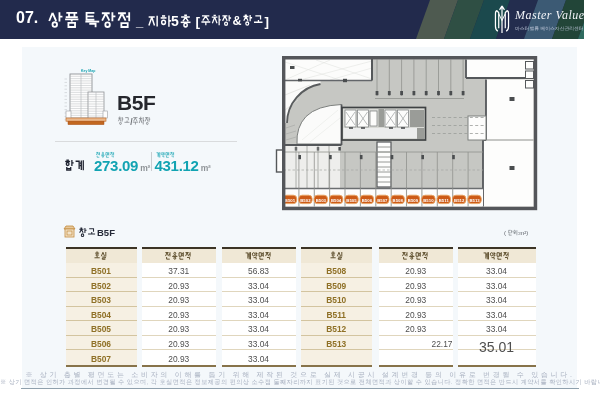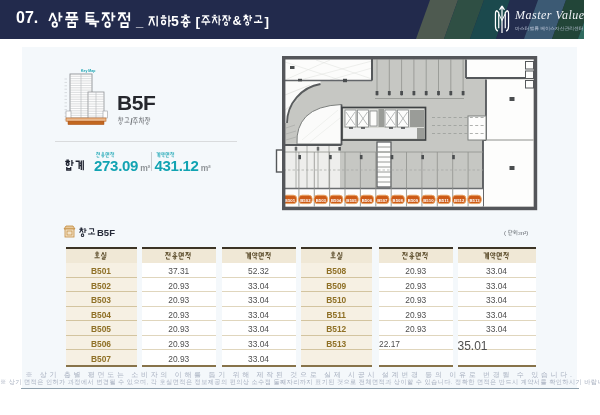--- a/index.html
+++ b/index.html
@@ -645,21 +645,21 @@
       <path d="M78,2 V62 M58,22 H78 M58,42 H78"></path>
       <path d="M24,70 V95 H78"></path>
     </g>
     <g transform="translate(20.10,0) scale(0.0623,0.0760)" fill="none" stroke="#51421f" stroke-width="13" stroke-linecap="butt">
       <path d="M6,8 H58 M32,10 L8,54 M32,10 L56,54"></path>
       <path d="M80,2 V60 M60,30 H80"></path>
       <path d="M30,72 H72 V98"></path>
     </g>
   </svg>
 
-<div class="abs" style="left:221.5px;top:266.20px;width:74.0px;text-align:center;font-size:8.4px;font-weight:normal;color:#4f4f4f">52.32</div>
+<div class="abs" style="left:221.5px;top:266.20px;width:74.0px;text-align:center;font-size:8.4px;font-weight:normal;color:#4f4f4f">56.83</div>
 <div class="abs" style="left:221.5px;top:280.75px;width:74.0px;text-align:center;font-size:8.4px;font-weight:normal;color:#4f4f4f">33.04</div>
 <div class="abs" style="left:221.5px;top:295.30px;width:74.0px;text-align:center;font-size:8.4px;font-weight:normal;color:#4f4f4f">33.04</div>
 <div class="abs" style="left:221.5px;top:309.85px;width:74.0px;text-align:center;font-size:8.4px;font-weight:normal;color:#4f4f4f">33.04</div>
 <div class="abs" style="left:221.5px;top:324.40px;width:74.0px;text-align:center;font-size:8.4px;font-weight:normal;color:#4f4f4f">33.04</div>
 <div class="abs" style="left:221.5px;top:338.95px;width:74.0px;text-align:center;font-size:8.4px;font-weight:normal;color:#4f4f4f">33.04</div>
 <div class="abs" style="left:221.5px;top:353.50px;width:74.0px;text-align:center;font-size:8.4px;font-weight:normal;color:#4f4f4f">33.04</div>
 
 <div class="abs" style="left:300.5px;top:246.5px;width:71.5px;height:120.5px">
 <div class="abs" style="left:0;top:0;width:71.5px;height:2px;background:#3c3425"></div>
 <div class="abs" style="left:0;top:2px;width:71.5px;height:14.5px;background:#f0e8d6;border-bottom:1px solid #bcab7f"></div>
@@ -728,21 +728,21 @@
       <path d="M80,2 V60 M60,30 H80"></path>
       <path d="M30,72 H72 V98"></path>
     </g>
   </svg>
 
 <div class="abs" style="left:379px;top:266.20px;width:73.5px;text-align:center;font-size:8.4px;font-weight:normal;color:#4f4f4f">20.93</div>
 <div class="abs" style="left:379px;top:280.75px;width:73.5px;text-align:center;font-size:8.4px;font-weight:normal;color:#4f4f4f">20.93</div>
 <div class="abs" style="left:379px;top:295.30px;width:73.5px;text-align:center;font-size:8.4px;font-weight:normal;color:#4f4f4f">20.93</div>
 <div class="abs" style="left:379px;top:309.85px;width:73.5px;text-align:center;font-size:8.4px;font-weight:normal;color:#4f4f4f">20.93</div>
 <div class="abs" style="left:379px;top:324.40px;width:73.5px;text-align:center;font-size:8.4px;font-weight:normal;color:#4f4f4f">20.93</div>
-<div class="abs" style="left:379px;top:338.95px;width:73.5px;text-align:left;font-size:8.4px;font-weight:normal;color:#4f4f4f">22.17</div>
+<div class="abs" style="left:379px;top:338.95px;width:73.5px;text-align:right;font-size:8.4px;font-weight:normal;color:#4f4f4f">22.17</div>
 
 <div class="abs" style="left:457.5px;top:246.5px;width:78.0px;height:120.5px">
 <div class="abs" style="left:0;top:0;width:78.0px;height:2px;background:#3c3425"></div>
 <div class="abs" style="left:0;top:2px;width:78.0px;height:14.5px;background:#f0e8d6;border-bottom:1px solid #bcab7f"></div>
 <div class="abs" style="left:0;top:16.50px;width:78.0px;height:13.55px;background:#fff;border-bottom:1px solid #e0d6bd;"></div>
 <div class="abs" style="left:0;top:31.05px;width:78.0px;height:13.55px;background:#fff;border-bottom:1px solid #e0d6bd;"></div>
 <div class="abs" style="left:0;top:45.60px;width:78.0px;height:13.55px;background:#fff;border-bottom:1px solid #e0d6bd;"></div>
 <div class="abs" style="left:0;top:60.15px;width:78.0px;height:13.55px;background:#fff;border-bottom:1px solid #e0d6bd;"></div>
 <div class="abs" style="left:0;top:74.70px;width:78.0px;height:13.55px;background:#fff;border-bottom:1px solid #e0d6bd;"></div>
 <div class="abs" style="left:0;top:89.25px;width:78.0px;height:13.55px;background:#fff;border-bottom:1px solid #e0d6bd;"></div>
@@ -770,18 +770,18 @@
       <path d="M80,2 V60 M60,30 H80"></path>
       <path d="M30,72 H72 V98"></path>
     </g>
   </svg>
 
 <div class="abs" style="left:457.5px;top:266.20px;width:78.0px;text-align:center;font-size:8.4px;font-weight:normal;color:#4f4f4f">33.04</div>
 <div class="abs" style="left:457.5px;top:280.75px;width:78.0px;text-align:center;font-size:8.4px;font-weight:normal;color:#4f4f4f">33.04</div>
 <div class="abs" style="left:457.5px;top:295.30px;width:78.0px;text-align:center;font-size:8.4px;font-weight:normal;color:#4f4f4f">33.04</div>
 <div class="abs" style="left:457.5px;top:309.85px;width:78.0px;text-align:center;font-size:8.4px;font-weight:normal;color:#4f4f4f">33.04</div>
 <div class="abs" style="left:457.5px;top:324.40px;width:78.0px;text-align:center;font-size:8.4px;font-weight:normal;color:#4f4f4f">33.04</div>
-<div class="abs" style="left:457.5px;top:338.95px;width:78.0px;text-align:left;font-size:12px;font-weight:normal;color:#4f4f4f">35.01</div>
+<div class="abs" style="left:457.5px;top:338.95px;width:78.0px;text-align:center;font-size:14px;font-weight:normal;color:#4f4f4f">35.01</div>
 
 <div class="abs" style="left:0;top:370px;width:600px;text-align:center;font-size:7px;letter-spacing:2.7px;color:#a8b0c0;white-space:nowrap">※ 상기 층별 평면도는 소비자의 이해를 돕기 위해 제작된 것으로 실제 시공시 설계변경 등의 이유로 변경될 수 있습니다.</div>
 
 <div class="abs" style="left:0;top:377.5px;width:600px;text-align:center;font-size:6.2px;letter-spacing:0.4px;color:#a8b0c0;white-space:nowrap">※ 상기 면적은 인허가 과정에서 변경될 수 있으며, 각 호실면적은 정보제공의 편의상 소수점 둘째자리까지 표기된 것으로 전체면적과 상이할 수 있습니다. 정확한 면적은 반드시 계약서를 확인하시기 바랍니다.</div>
 
 <div class="abs" style="left:21px;top:388px;width:558px;height:1px;background:#8fa0ad"></div>
 </body></html>

